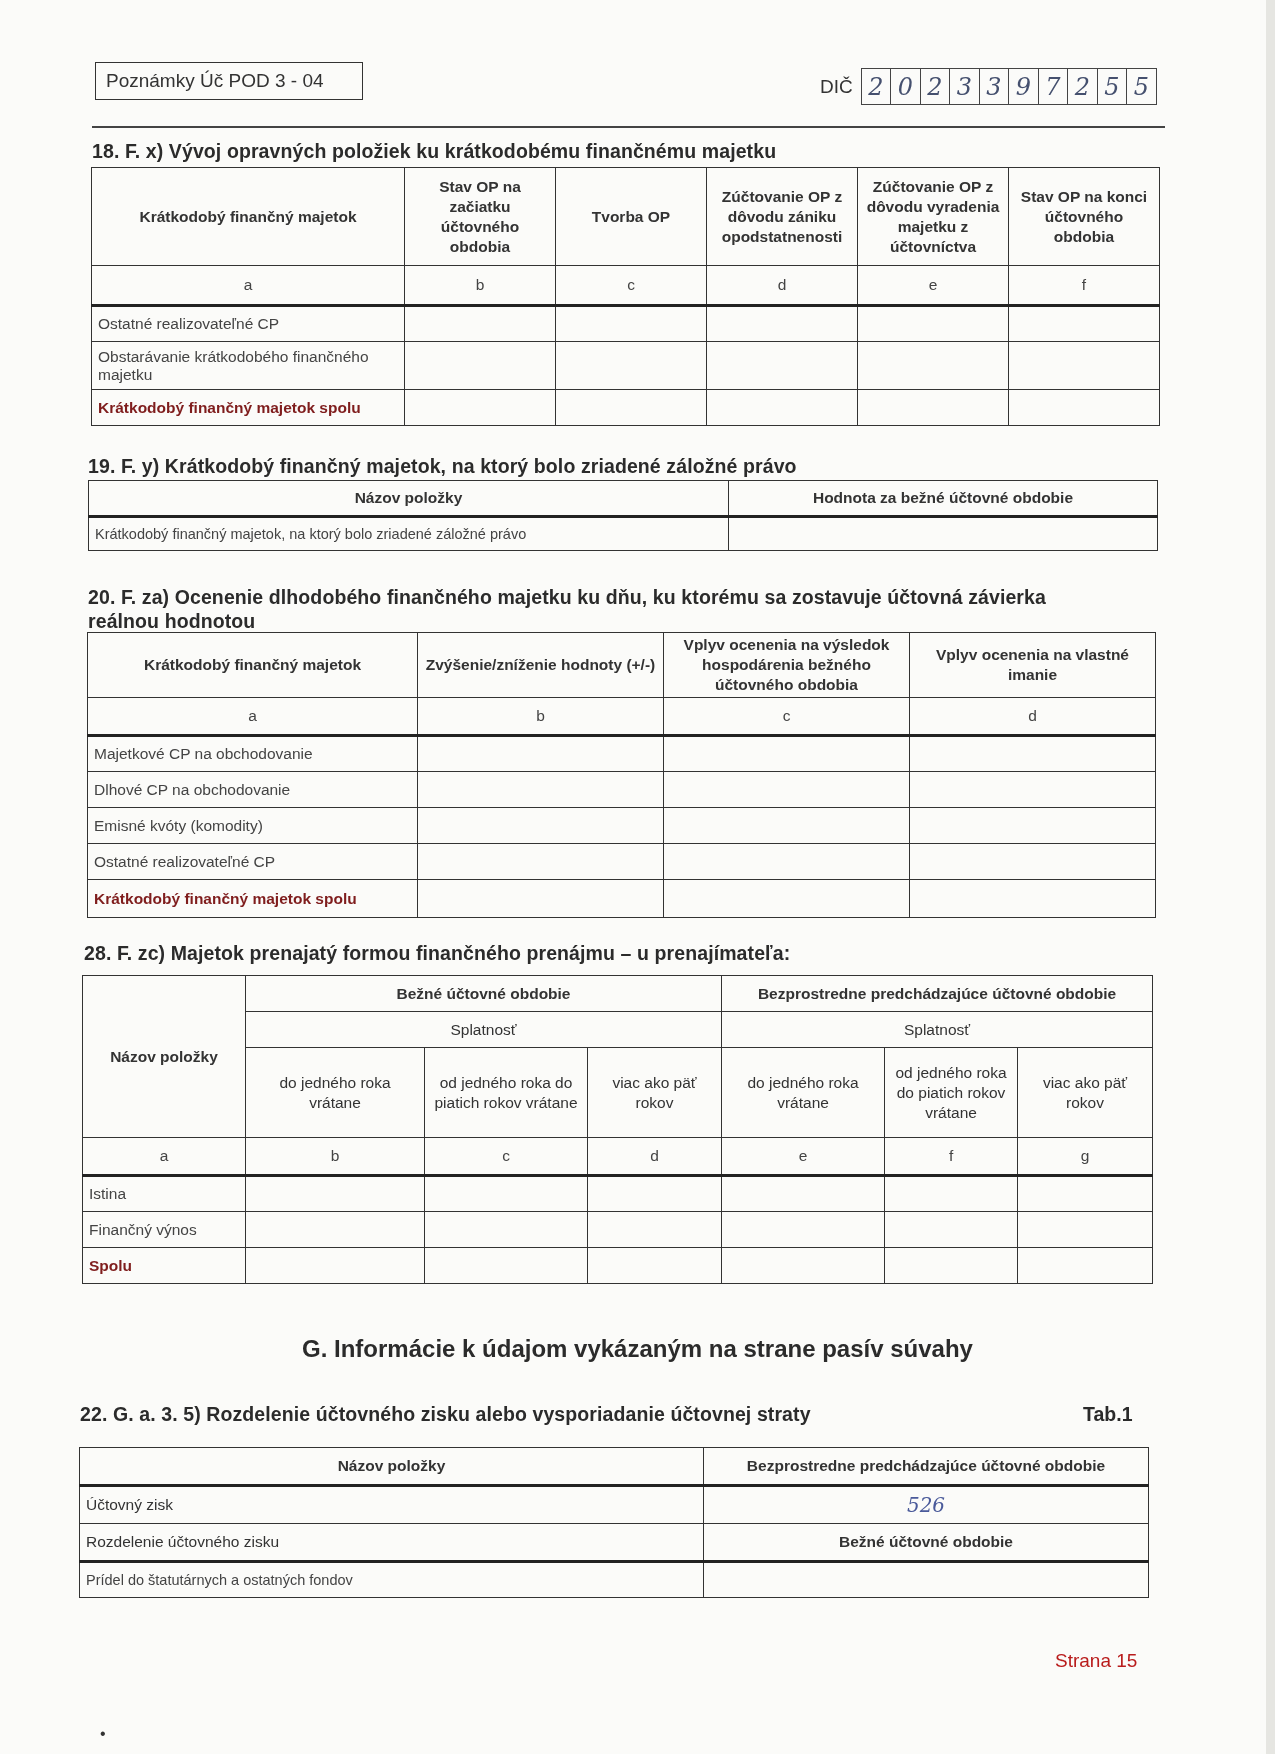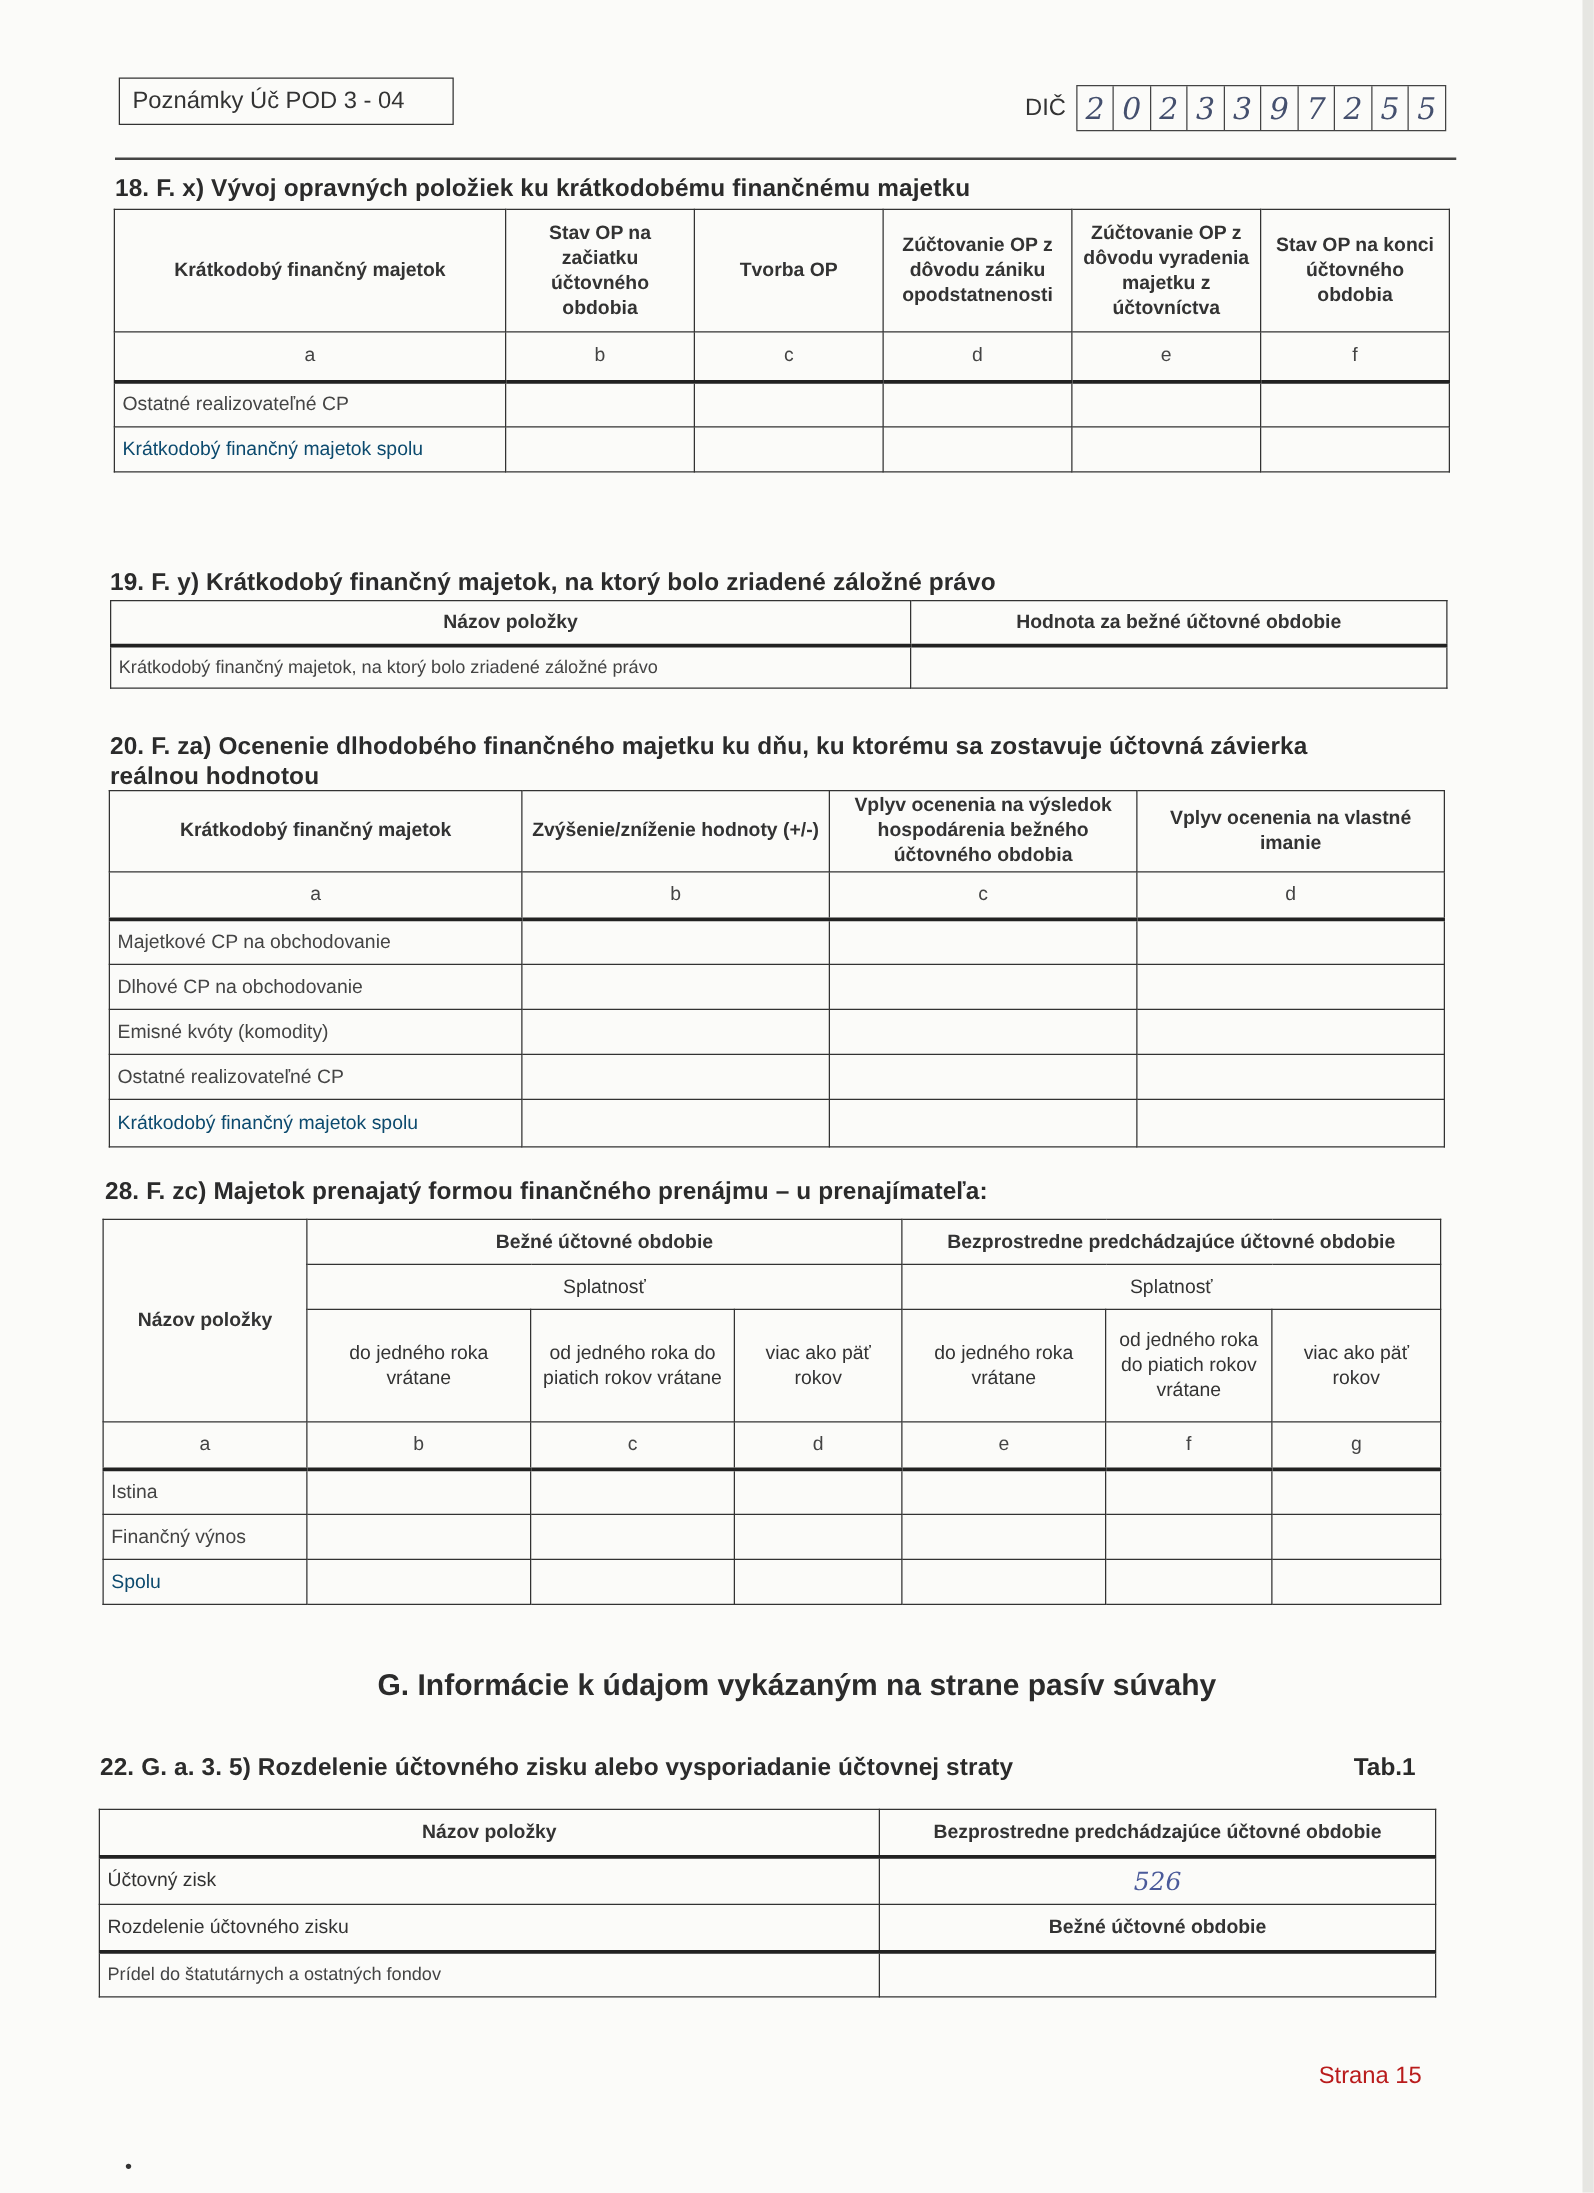--- a/index.html
+++ b/index.html
@@ -16,21 +16,21 @@
   .dic-box:last-child{border-right:none;}
   .rule{position:absolute;left:92px;top:126px;width:1073px;height:1.5px;background:#444;}
   .sec-title{position:absolute;font-size:19.5px;font-weight:bold;color:#2b2b2b;letter-spacing:0.1px;}
   .center-title{position:absolute;left:0;width:1275px;text-align:center;font-size:24px;font-weight:bold;color:#2b2b2b;top:1335px;}
   .tab1{position:absolute;left:1083px;top:1403px;font-size:19.5px;font-weight:bold;}
   table{position:absolute;border-collapse:collapse;table-layout:fixed;}
   td,th{border:1px solid #333;font-size:15.5px;padding:2px 6px;vertical-align:middle;box-sizing:border-box;}
   th{font-weight:bold;text-align:center;color:#333;line-height:20px;}
   td.letter{text-align:center;font-weight:normal;color:#444;}
   td.label{font-weight:normal;color:#444;}
-  td.bold{font-weight:normal;color:#0c4a6e;}
+  td.bold{font-weight:bold;color:#7f1d1d;}
   tr.thick-bottom td{border-bottom:3px solid #222;}
   tr.thick-bottom th{border-bottom:3px solid #222;}
   td.hand{text-align:center;font-family:"DejaVu Serif",serif;font-style:italic;color:#4a5a9a;font-size:20px;}
   .page-no{position:absolute;left:1055px;top:1650px;font-size:19px;color:#b91c1c;}
   .mark{position:absolute;left:100px;top:1725px;font-size:16px;color:#333;}
 </style>
 </head>
 <body>
 
 <div class="edge"></div>
@@ -83,20 +83,28 @@
     <td class="letter">f</td>
   </tr>
   <tr style="height:36px;">
     <td class="label">Ostatné realizovateľné CP</td>
     <td></td>
     <td></td>
     <td></td>
     <td></td>
     <td></td>
   </tr>
+  <tr style="height:48px;">
+    <td class="label">Obstarávanie krátkodobého finančného majetku</td>
+    <td></td>
+    <td></td>
+    <td></td>
+    <td></td>
+    <td></td>
+  </tr>
   <tr style="height:36px;">
     <td class="bold">Krátkodobý finančný majetok spolu</td>
     <td></td>
     <td></td>
     <td></td>
     <td></td>
     <td></td>
   </tr>
 </tbody>
   </table>

